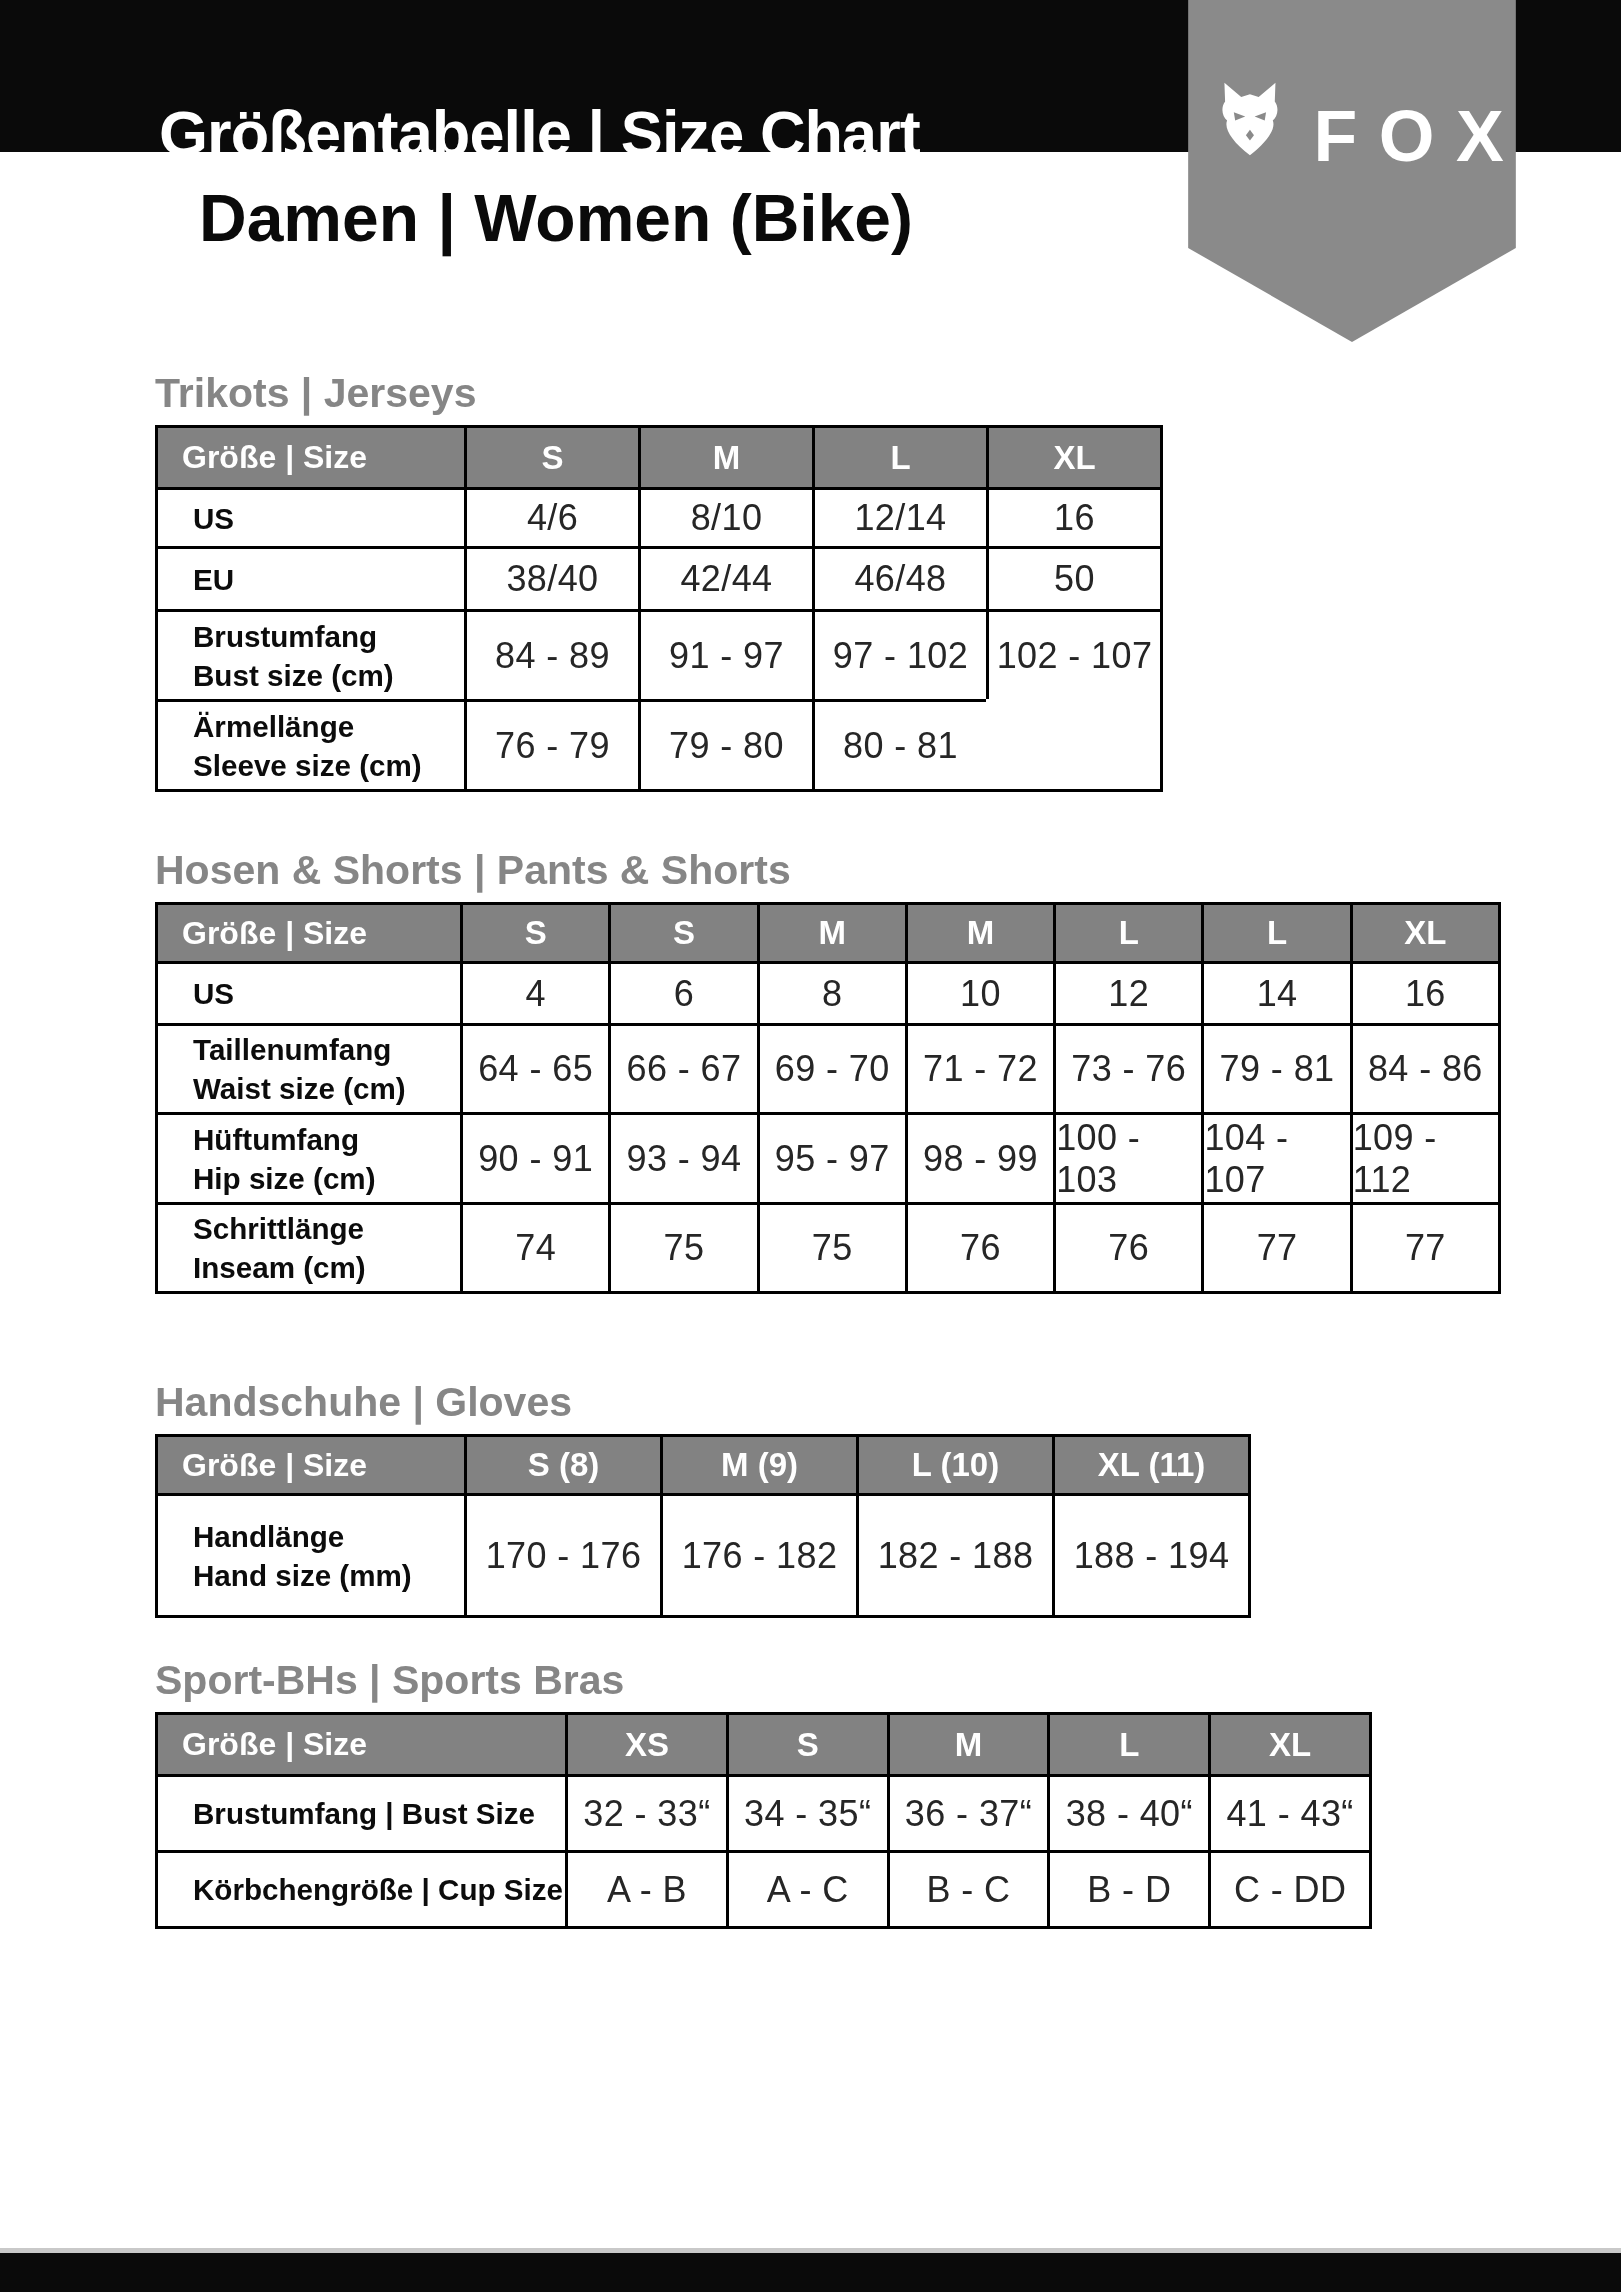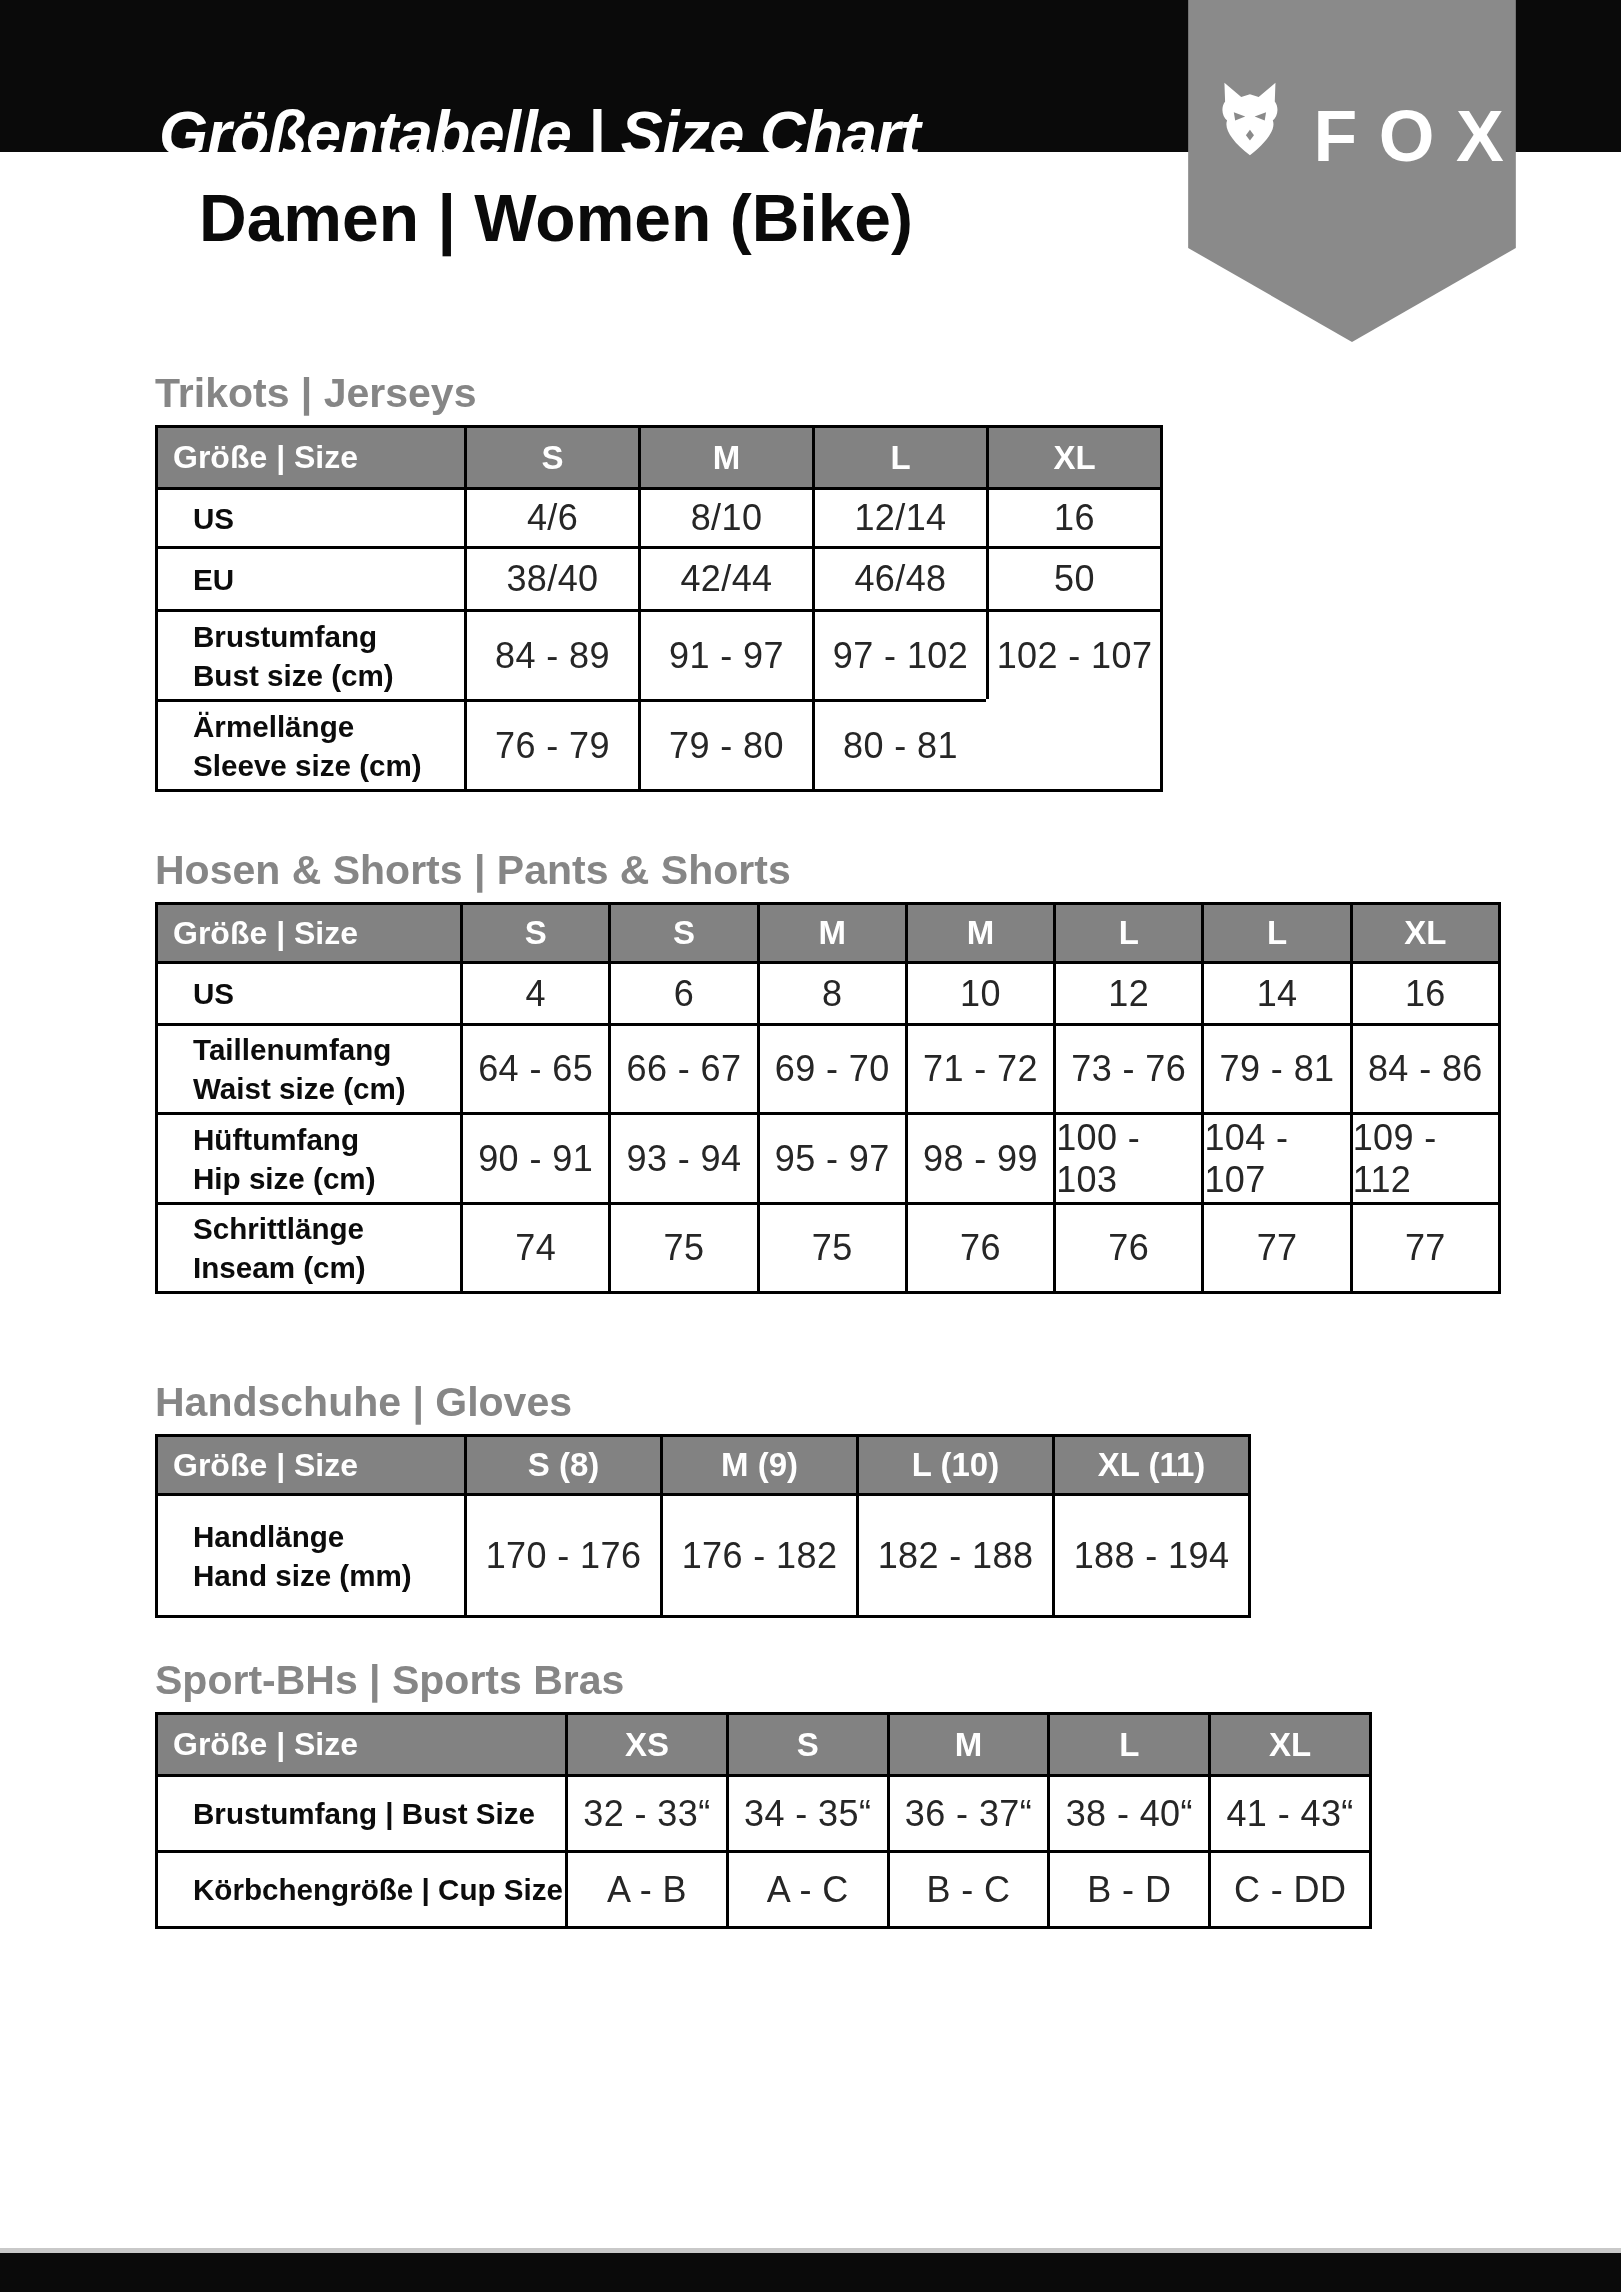--- a/index.html
+++ b/index.html
@@ -9,21 +9,21 @@
     font-family: "Liberation Sans", sans-serif;
     position: relative; overflow: hidden;
     color: #111;
   }
   .page { position: relative; width: 1621px; height: 2293px; background: #fff; }
 
   
   .topbar {
     position: absolute; left: 0; top: 0;
     width: 1621px; height: 152px;
-    background: #0a0a0a; overflow: hidden; font-style: italic;
+    background: #0a0a0a; overflow: hidden;
   }
   .page-title {
     position: absolute; left: 159px; bottom: -13.4px;
     font-size: 63px; font-weight: 700; line-height: 1;
     color: #ffffff; letter-spacing: -0.9px; white-space: nowrap;
   }
   .page-subtitle {
     position: absolute; left: 199px; top: 184px;
     font-size: 66px; font-weight: 700; line-height: 1.05;
     color: #0a0a0a; white-space: nowrap;
@@ -49,21 +49,21 @@
     border-left: 3.6px solid #000; border-top: 3.6px solid #000;
     font-size: 36px; color: #262626; letter-spacing: 0.4px;
     overflow: hidden;
   }
   .cell.c0 { border-left: none; }
   .cell.r0 { border-top: none; }
   .hc {
     background: #828282; color: #ffffff;
     font-weight: 700; font-size: 33px; letter-spacing: 0;
   }
-  .hc.c0 { justify-content: flex-start; padding-left: 15px; font-size: 32px; }
+  .hc.c0 { justify-content: flex-start; padding-left: 24px; font-size: 32px; }
   .lab {
     flex-direction: column; align-items: flex-start; justify-content: center;
     padding-left: 35px; font-weight: 700; color: #0c0c0c;
     font-size: 29.6px; line-height: 1.32; letter-spacing: 0;
   }
   #sec-jerseys { left: 155px; top: 371px; }
   #sec-jerseys .grid { width: 1008px; grid-template-columns: 306px repeat(4, 1fr); grid-template-rows: 59px 59px 63px 90px 90px; }
   #sec-pants   { left: 155px; top: 848px; }
   #sec-pants .grid { width: 1346px; grid-template-columns: 302px repeat(7, 1fr); grid-template-rows: 56px 62px 89px 90px 89px; }
   #sec-gloves  { left: 155px; top: 1380px; }

